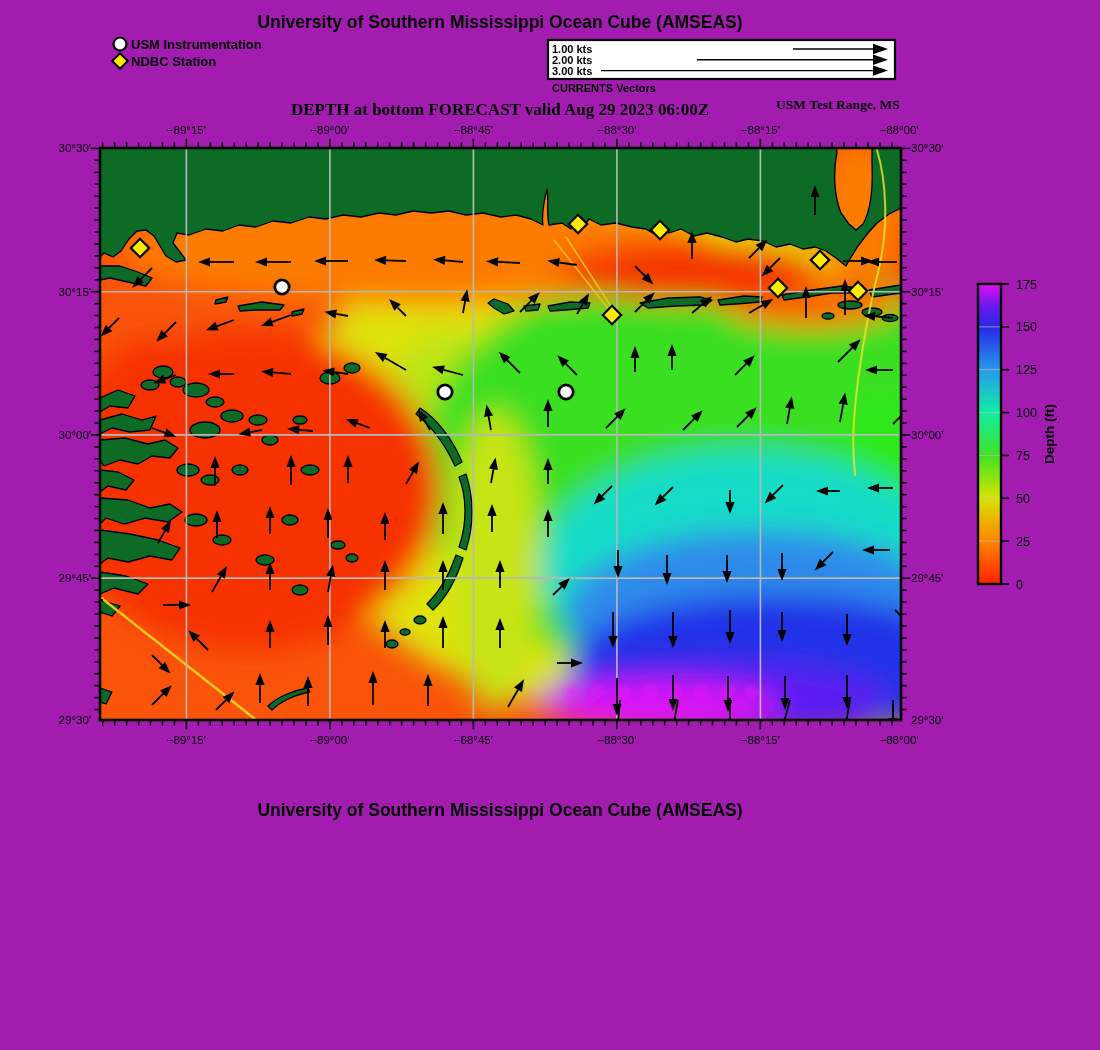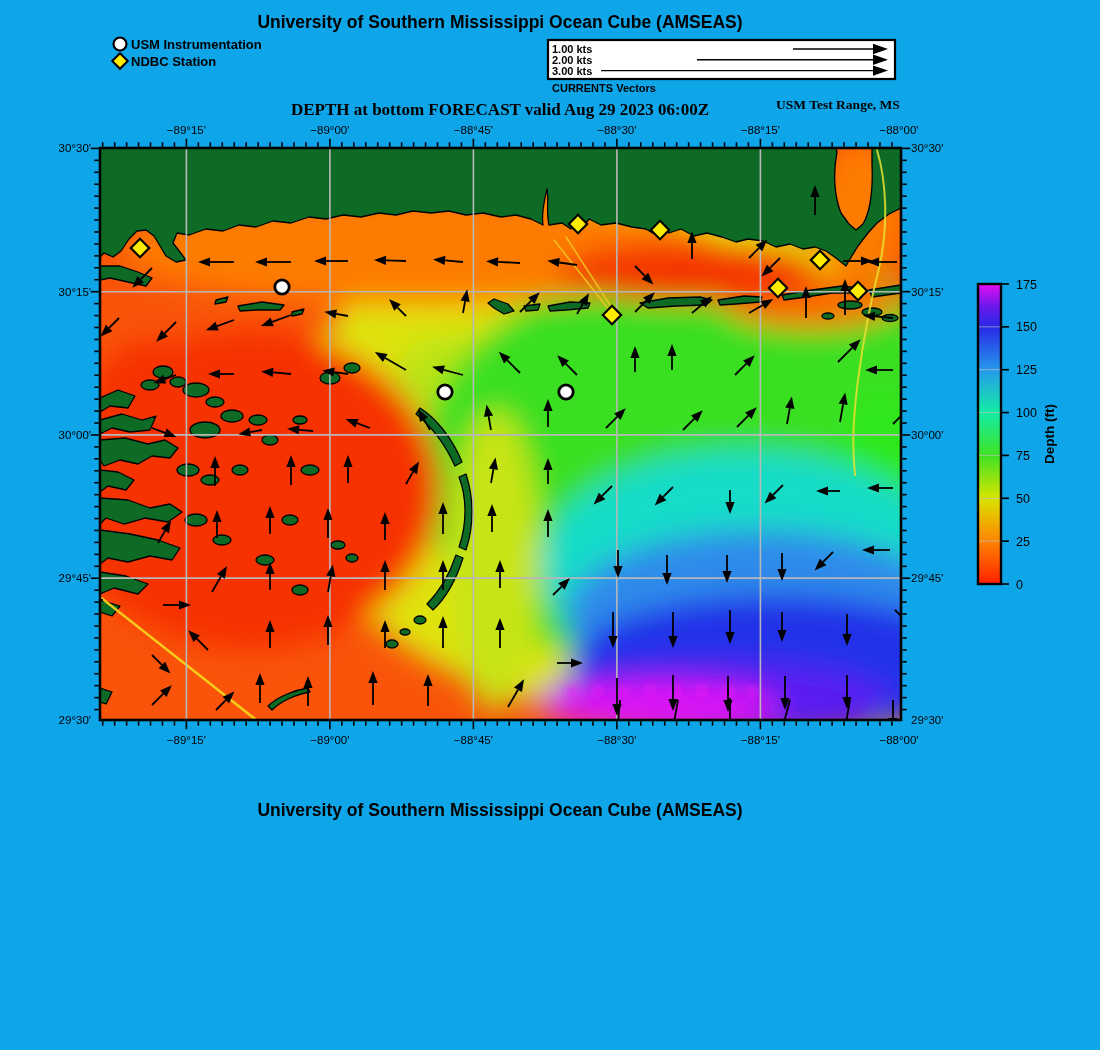--- a/index.html
+++ b/index.html
@@ -1,16 +1,16 @@
 <!DOCTYPE html>
 <html><head>
 <meta charset="utf-8">
 <style>
   html,body{margin:0;padding:0;background:#ffffff;}
-  #fig{position:relative;width:1100px;height:1050px;background:#0ea5e9;overflow:hidden;
+  #fig{position:relative;width:1100px;height:1050px;background:#a21caf;overflow:hidden;
        font-family:"Liberation Sans",sans-serif;}
   svg text{user-select:none;}
   .t-sans-b{font-family:"Liberation Sans",sans-serif;font-weight:bold;fill:#000;}
   .t-sans{font-family:"Liberation Sans",sans-serif;fill:#000;}
   .t-serif-b{font-family:"Liberation Serif",serif;font-weight:bold;fill:#000;}
 </style>
 </head>
 <body>
 
 <div id="fig">

